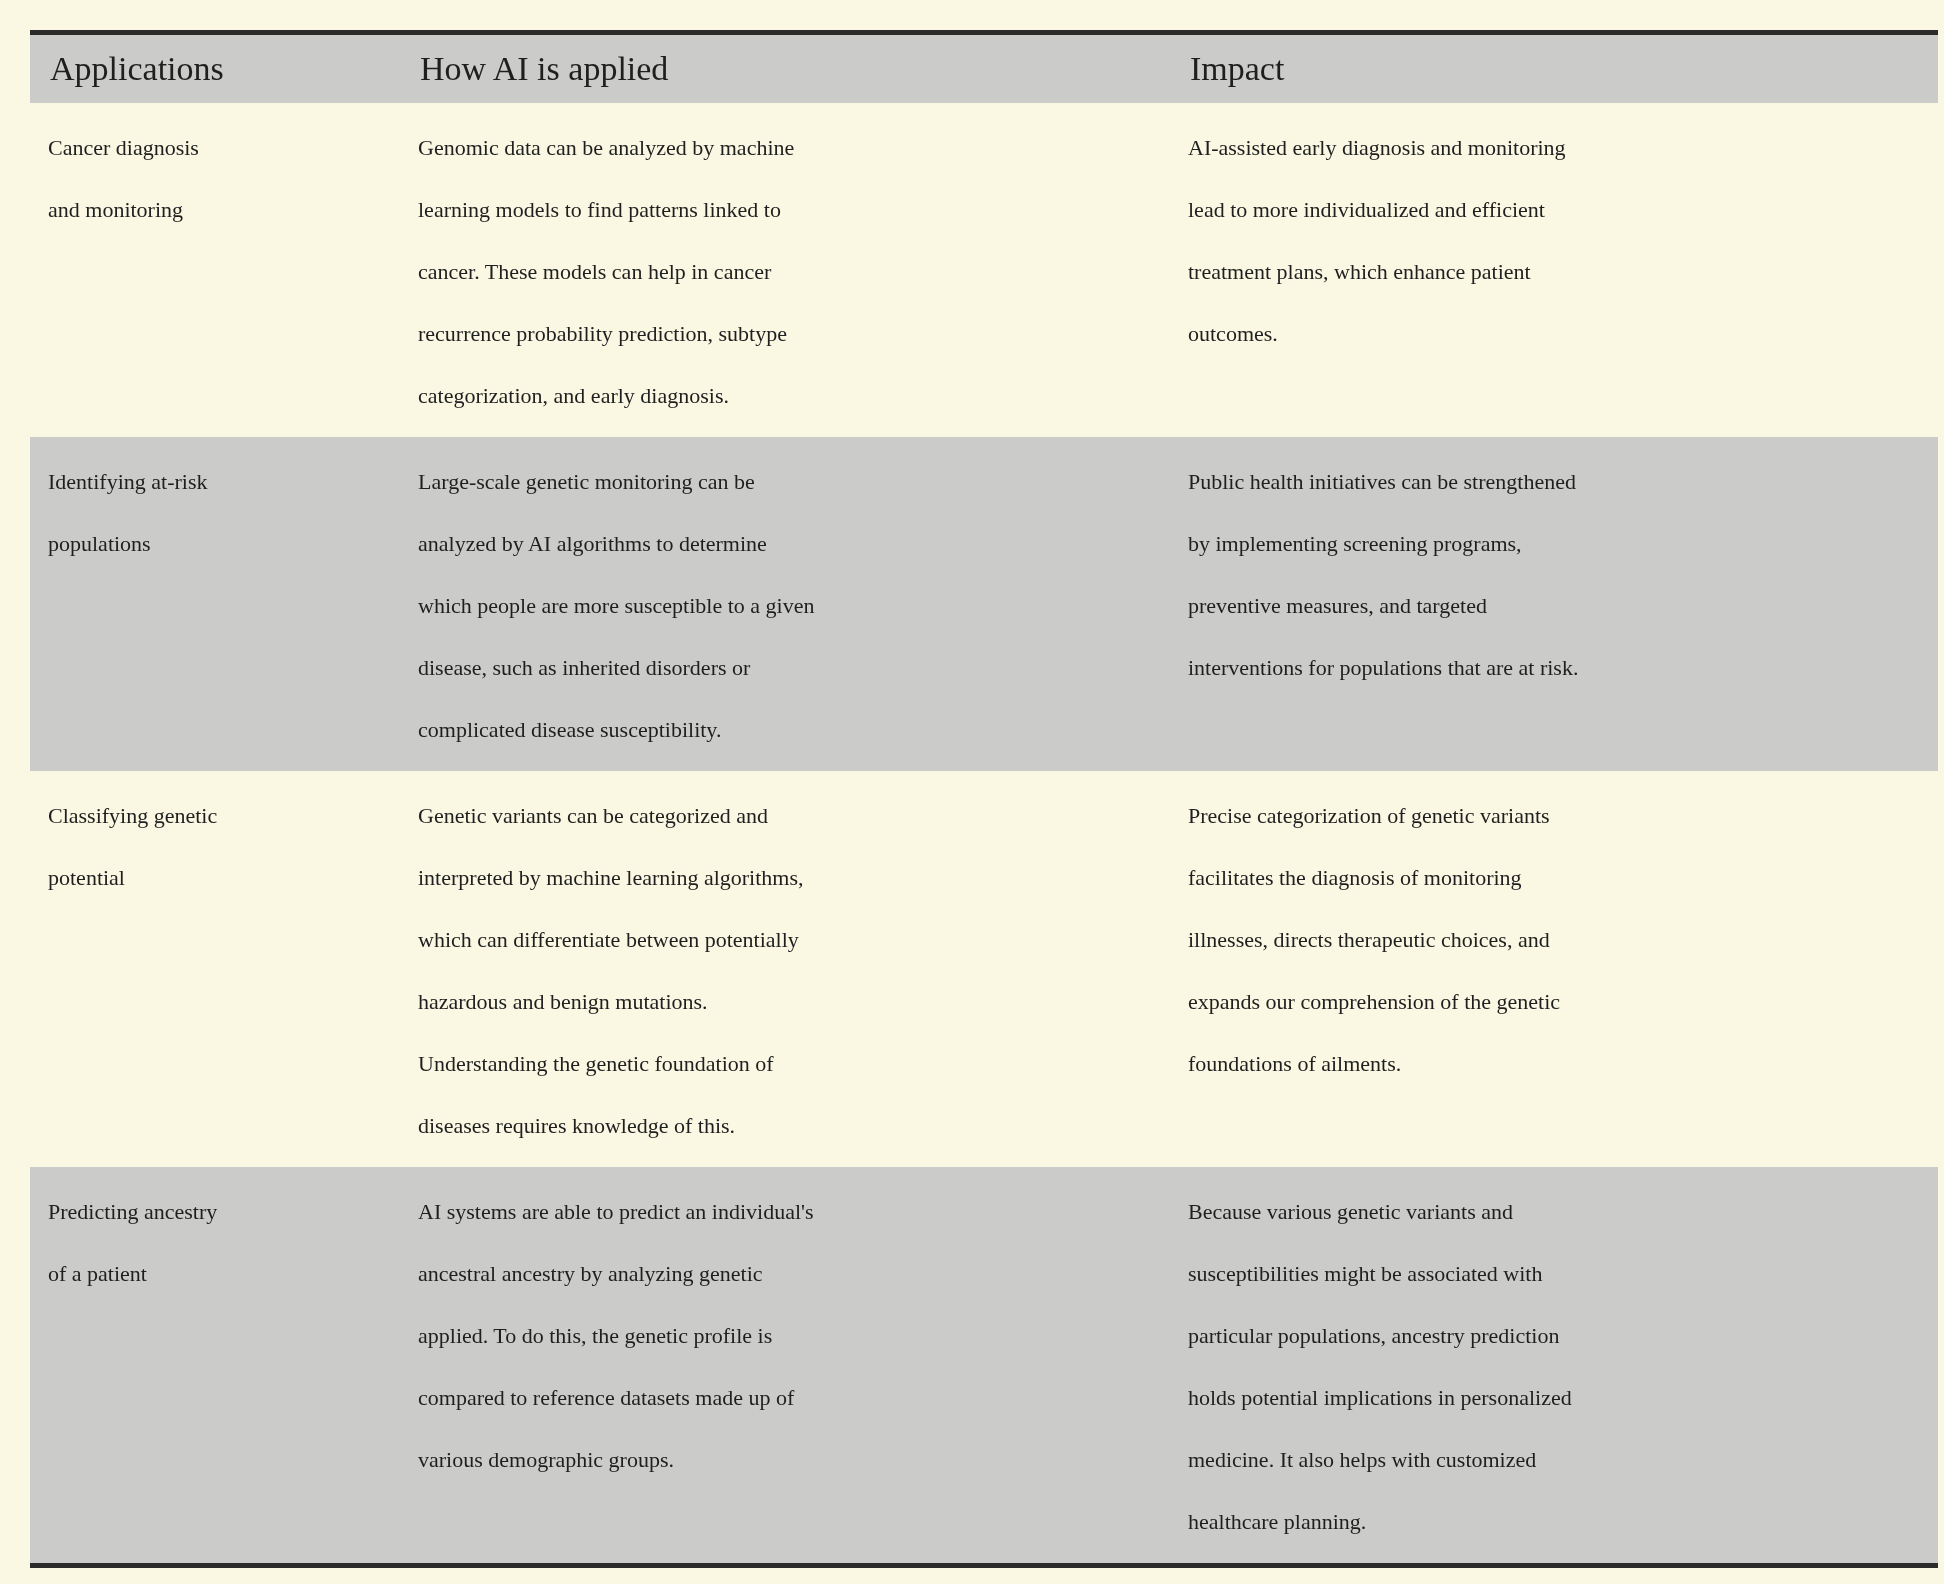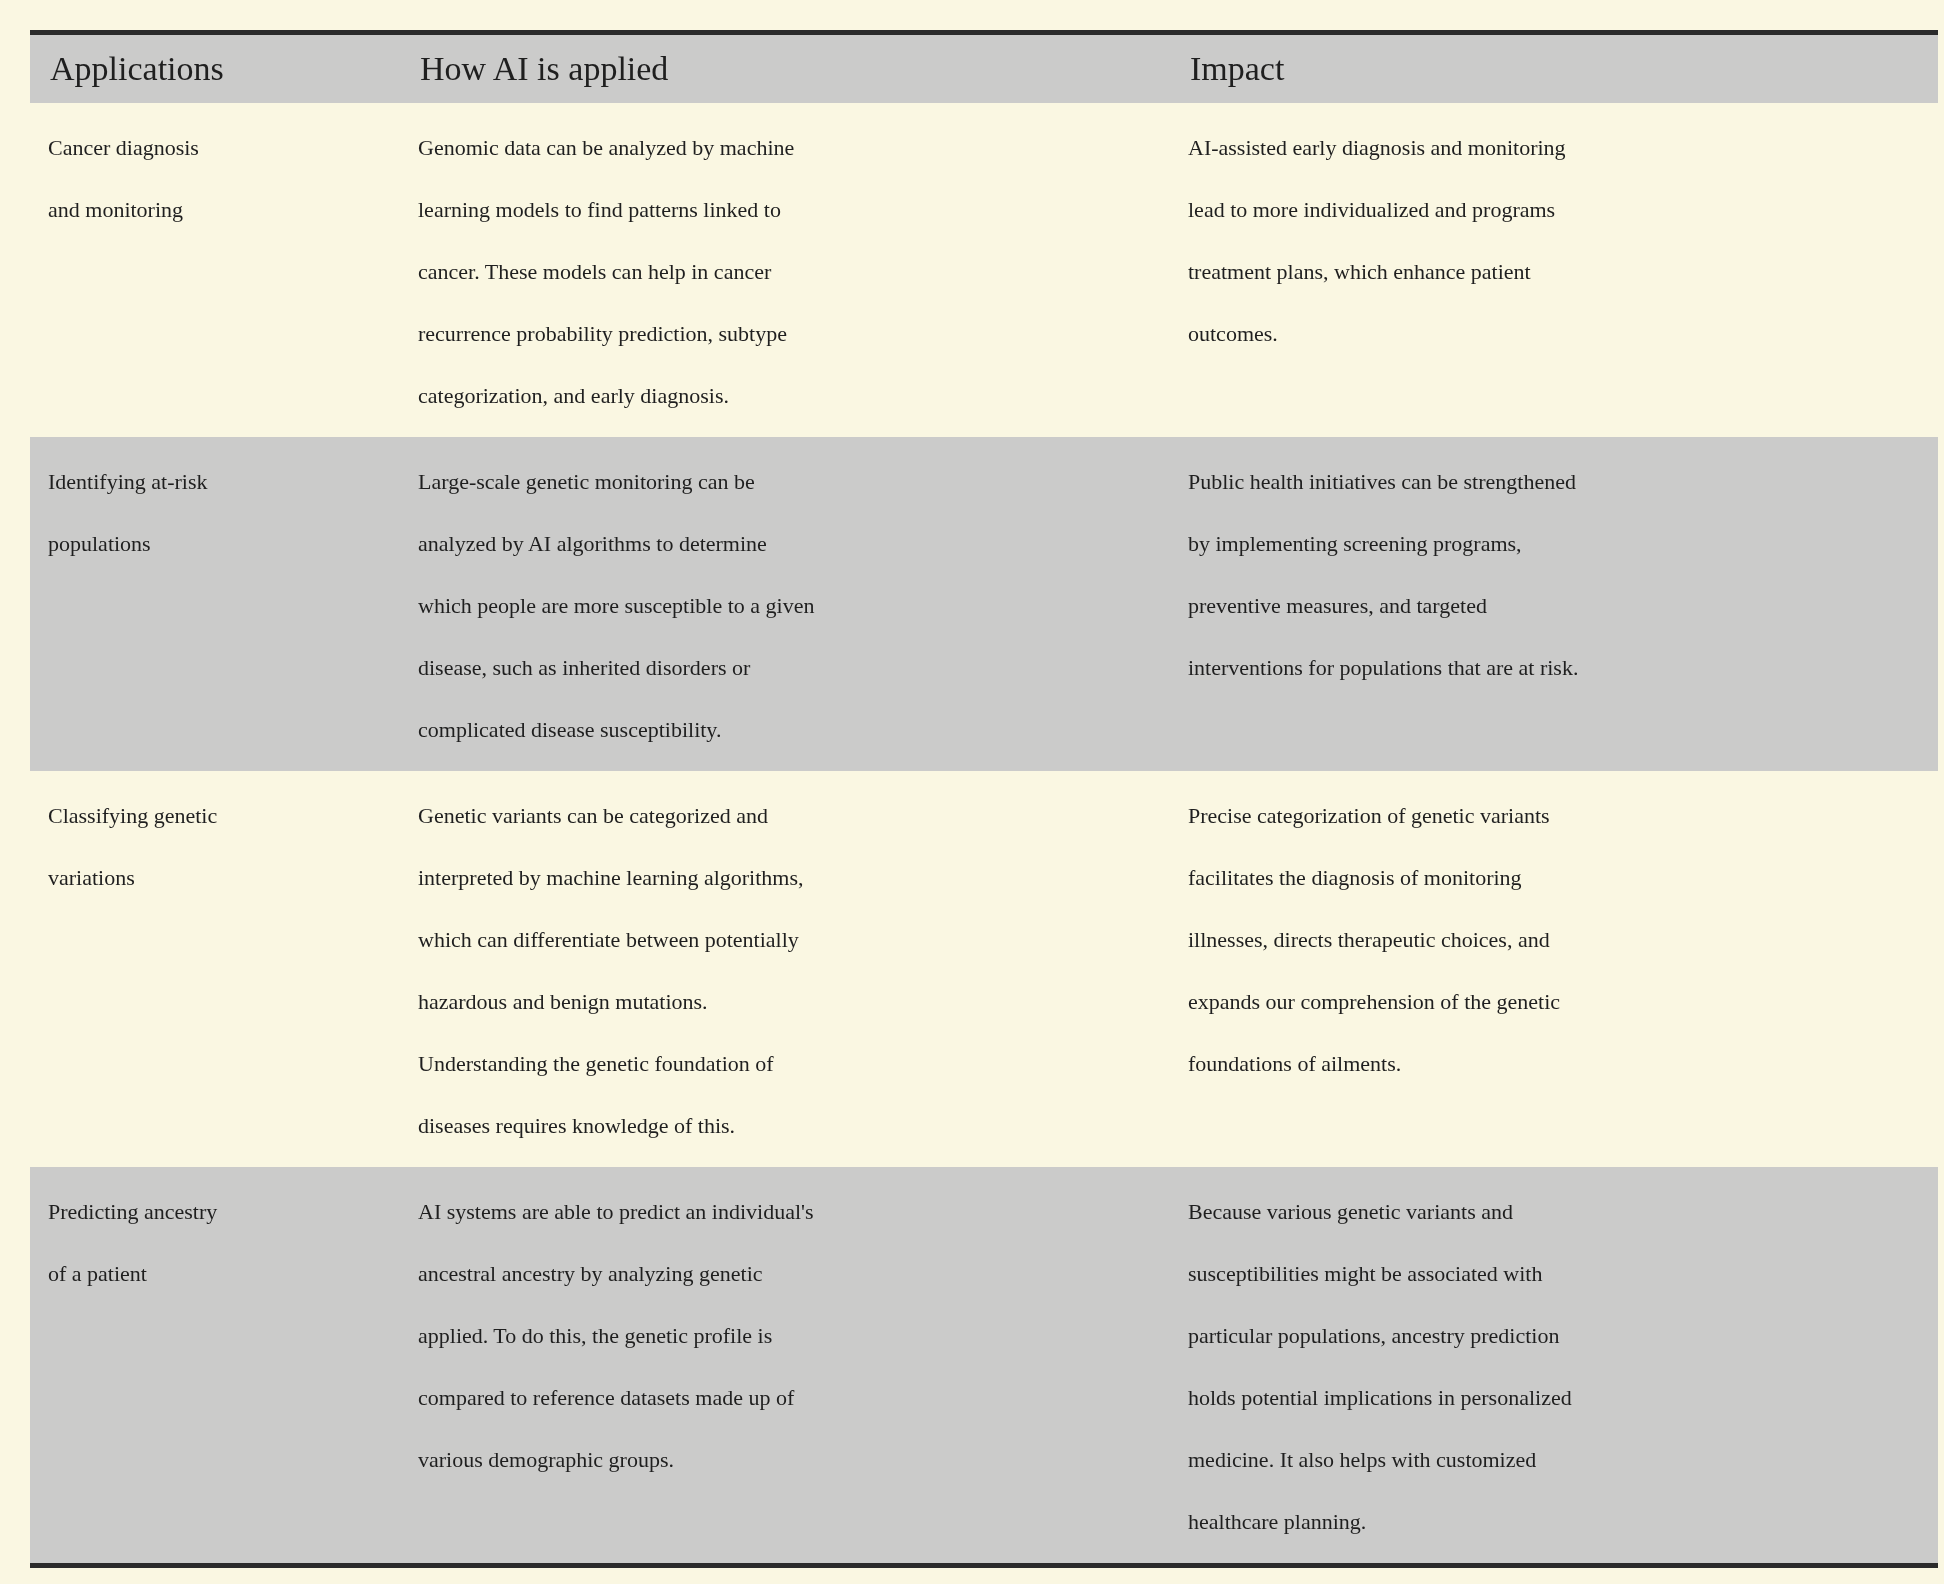--- a/index.html
+++ b/index.html
@@ -69,40 +69,40 @@
     <tbody>
       <tr>
         <td>Cancer diagnosis
 and monitoring</td>
         <td>Genomic data can be analyzed by machine
 learning models to find patterns linked to
 cancer. These models can help in cancer
 recurrence probability prediction, subtype
 categorization, and early diagnosis.</td>
         <td>AI-assisted early diagnosis and monitoring
-lead to more individualized and programs
+lead to more individualized and efficient
 treatment plans, which enhance patient
 outcomes.</td>
       </tr>
       <tr class="gray">
         <td>Identifying at-risk
 populations</td>
         <td>Large-scale genetic monitoring can be
 analyzed by AI algorithms to determine
 which people are more susceptible to a given
 disease, such as inherited disorders or
 complicated disease susceptibility.</td>
         <td>Public health initiatives can be strengthened
 by implementing screening programs,
 preventive measures, and targeted
 interventions for populations that are at risk.</td>
       </tr>
       <tr>
         <td>Classifying genetic
-variations</td>
+potential</td>
         <td>Genetic variants can be categorized and
 interpreted by machine learning algorithms,
 which can differentiate between potentially
 hazardous and benign mutations.
 Understanding the genetic foundation of
 diseases requires knowledge of this.</td>
         <td>Precise categorization of genetic variants
 facilitates the diagnosis of monitoring
 illnesses, directs therapeutic choices, and
 expands our comprehension of the genetic

